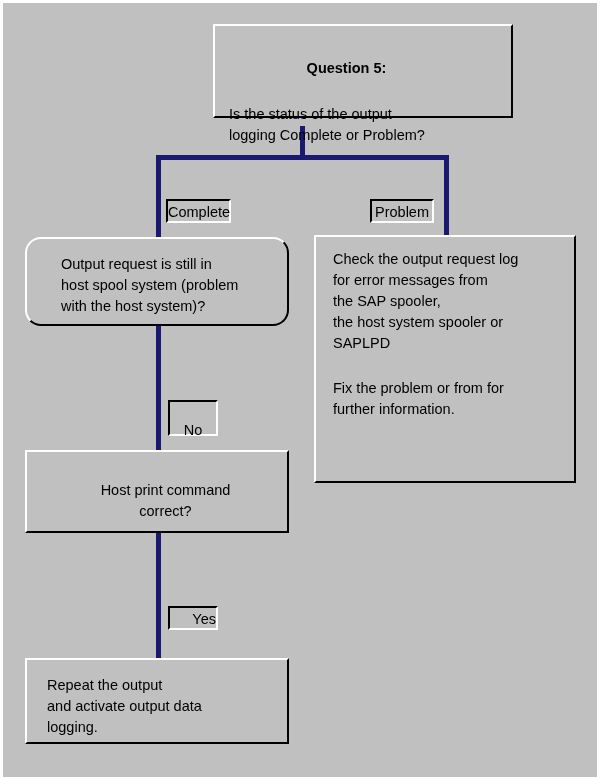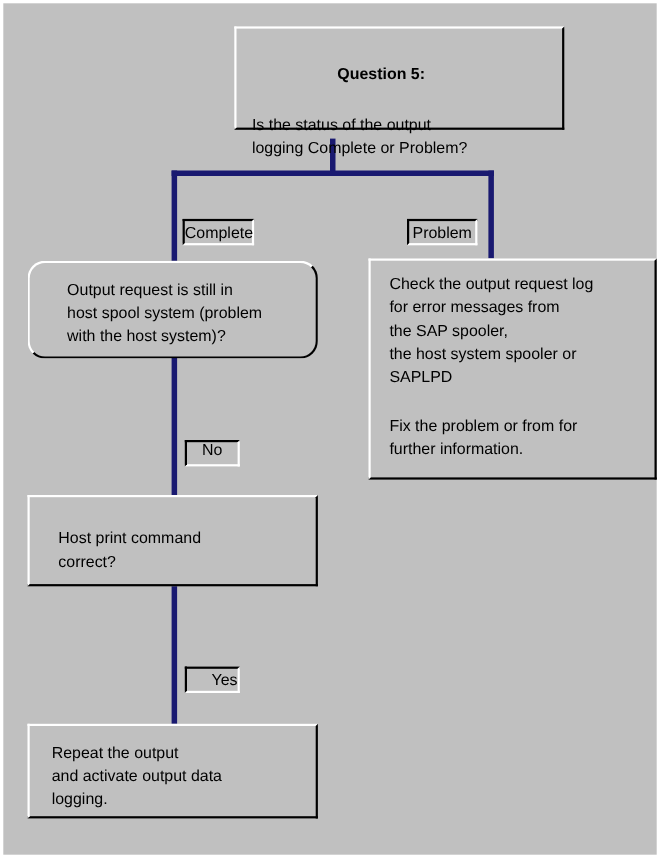--- a/index.html
+++ b/index.html
@@ -99,43 +99,43 @@
 logging Complete or Problem?</span>
       </div>
     </div>
 
     <div class="node" style="left:22px; top:234px; width:264px; height:89px;border-radius:16px;">
       <div class="txt" style="left:34px; top:15px; width:220px;">Output request is still in
 host spool system (problem
 with the host system)?</div>
     </div>
 
-    <div class="node" style="left:332px; top:232px; width:262px; height:201px;">
+    <div class="node" style="left:311px; top:232px; width:262px; height:248px;">
       <div class="txt" style="left:17px; top:12px; width:235px;">Check the output request log
 for error messages from
 the SAP spooler,
 the host system spooler or
 SAPLPD</div>
       <div class="txt" style="left:17px; top:141px; width:235px;">Fix the problem or from for
 further information.</div>
     </div>
 
-    <div class="node" style="left:22px; top:447px; width:264px; height:83px;">
+    <div class="node" style="left:22px; top:447px; width:264px; height:83px;text-align:center;">
       <div class="txt" style="left:26px; top:28px; width:225px;">Host print command
 correct?</div>
     </div>
 
     <div class="node" style="left:22px; top:655px; width:264px; height:86px;">
       <div class="txt" style="left:20px; top:15px; width:235px;">Repeat the output
 and activate output data
 logging.</div>
     </div>
 
     <div class="elabel" style="left:163px; top:172px; width:65px; height:24px; padding-top:3px;">Complete</div>
 
     <div class="elabel" style="left:367px; top:172px; width:64px; height:24px; padding-top:3px;">Problem</div>
 
-    <div class="elabel" style="left:165px; top:373px; width:50px; height:24px; padding-top:0;">No</div>
+    <div class="elabel" style="left:165px; top:373px; width:50px; height:36px; padding-top:20px;">No</div>
 
     <div class="elabel" style="left:165px; top:579px; width:50px; height:24px; padding-top:3px;text-align:right;">Yes</div>
 
   </div>
 </div>
 
 </body></html>

